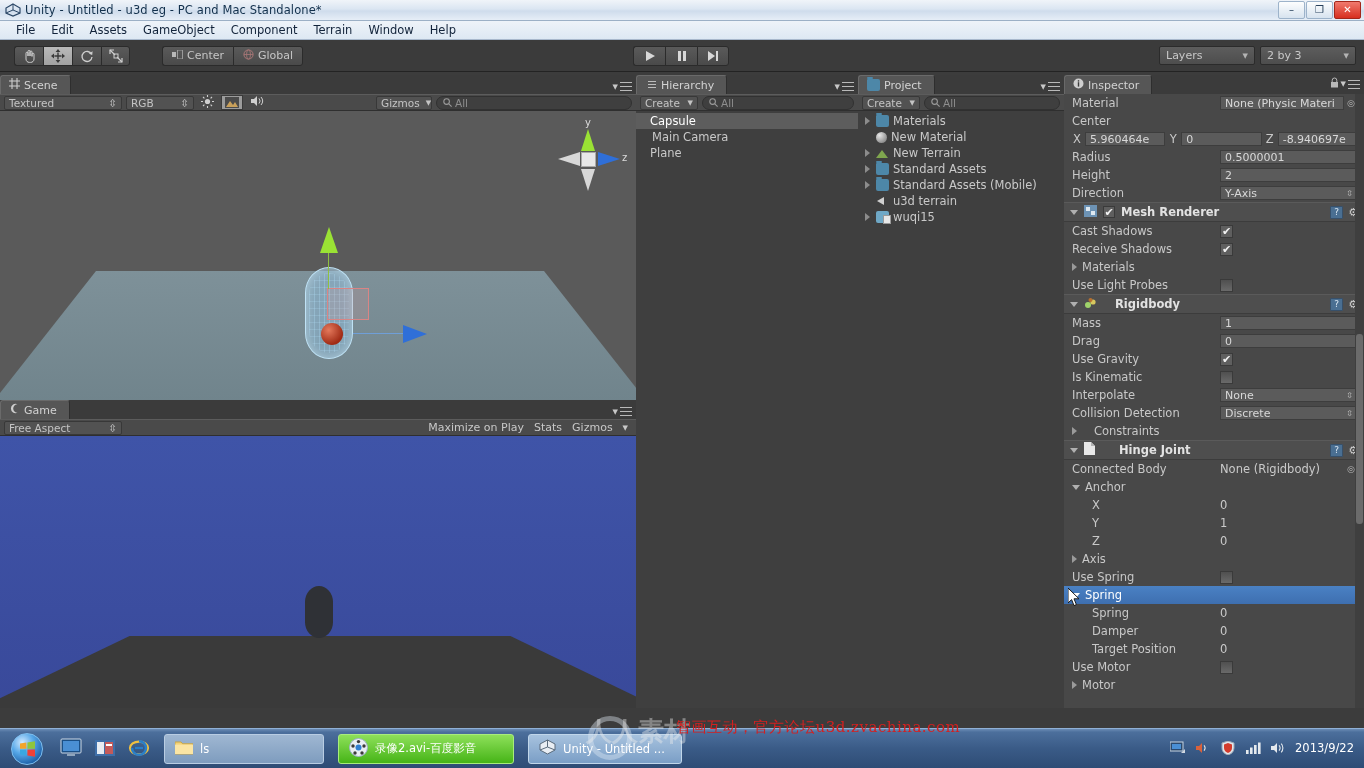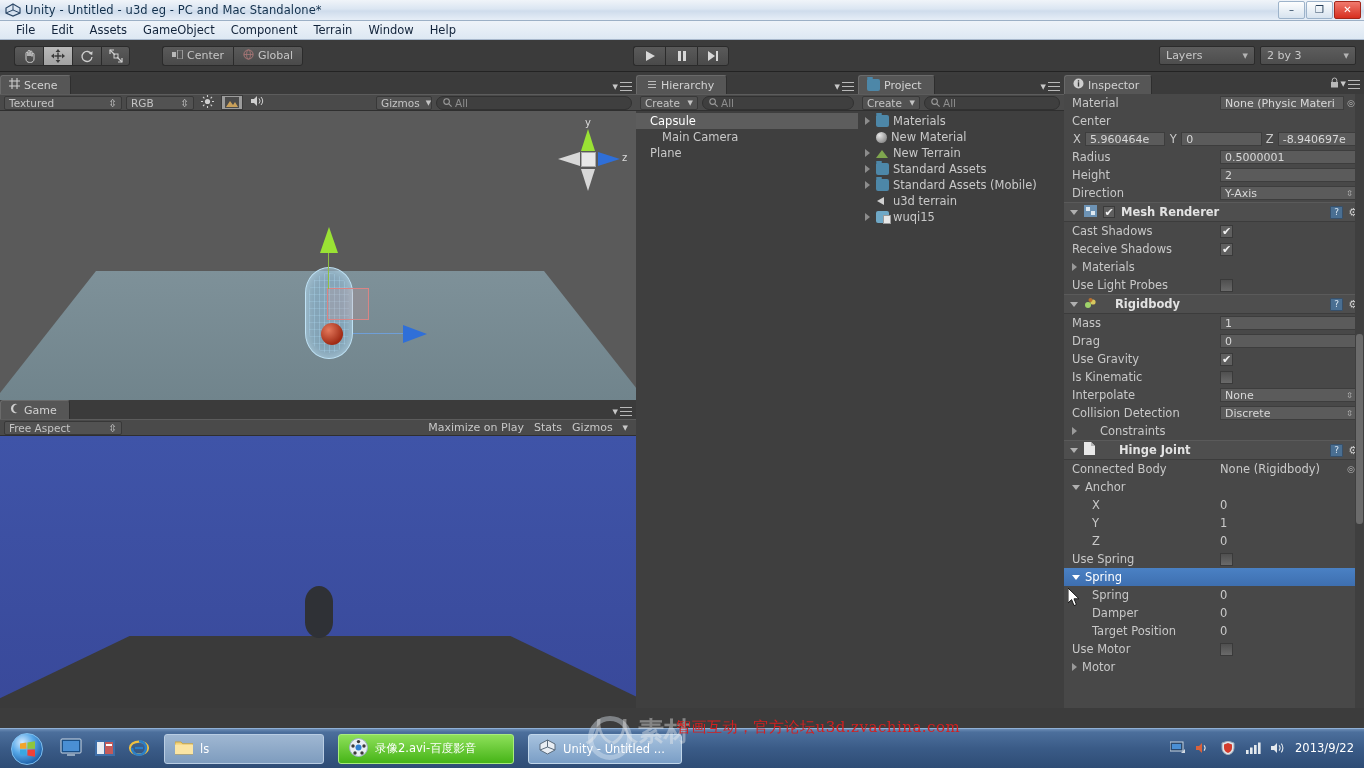--- a/index.html
+++ b/index.html
@@ -510,21 +510,21 @@
               <line x1="5.8" y1="5.8" x2="8.6" y2="8.6" stroke="#9a9a9a" stroke-width="1.1"></line>
             </svg>
         </span>
         <span>All</span>
       </div>
     </div>
     <div class="list">
       <div class="row sel" style="padding-left:14px">
         <span>Capsule</span>
       </div>
-      <div class="row" style="padding-left:26px">
+      <div class="row" style="padding-left:16px">
         <span>Main Camera</span>
       </div>
       <div class="row" style="padding-left:14px">
         <span>Plane</span>
       </div>
     </div>
   </div>
 
   <div class="proj-panel">
     <div class="panel-tabbar">
@@ -743,21 +743,21 @@
         </span>
       </div>
       <div class="irow">
         <span class="lbl">Collision Detection</span>
         <span class="field ddf">
           <span>Discrete</span>
           <span class="stepper">⇳</span>
         </span>
       </div>
       <div class="irow">
-        <span class="lbl" style="display:flex;align-items:center;gap:23px">
+        <span class="lbl" style="display:flex;align-items:center;gap:17px">
           <i class="fold closed"></i>
           <span>Constraints</span>
         </span>
       </div>
 
       <div class="comp-head">
         <span class="fold"></span>
         <span>
           <svg width="11" height="13" viewBox="0 0 11 13">
               <path d="M0 0h7l4 4v9H0z" fill="#e8e8e8"></path>
@@ -785,20 +785,26 @@
         <span class="lbl ind1">X</span>
         <span style="flex:1;color:#cacaca">0</span>
       </div>
       <div class="irow">
         <span class="lbl ind1">Y</span>
         <span style="flex:1;color:#cacaca">1</span>
       </div>
       <div class="irow">
         <span class="lbl ind1">Z</span>
         <span style="flex:1;color:#cacaca">0</span>
+      </div>
+      <div class="irow">
+        <span class="lbl" style="display:flex;align-items:center;gap:5px">
+          <i class="fold closed"></i>
+          <span>Axis</span>
+        </span>
       </div>
       <div class="irow">
         <span class="lbl">Use Spring</span>
         <span class="chk off"></span>
       </div>
       <div class="irow row-sel">
         <span class="lbl" style="display:flex;align-items:center;gap:5px">
           <i class="fold" style="border-top-color:#ffffff"></i>
           <span>Spring</span>
         </span>

